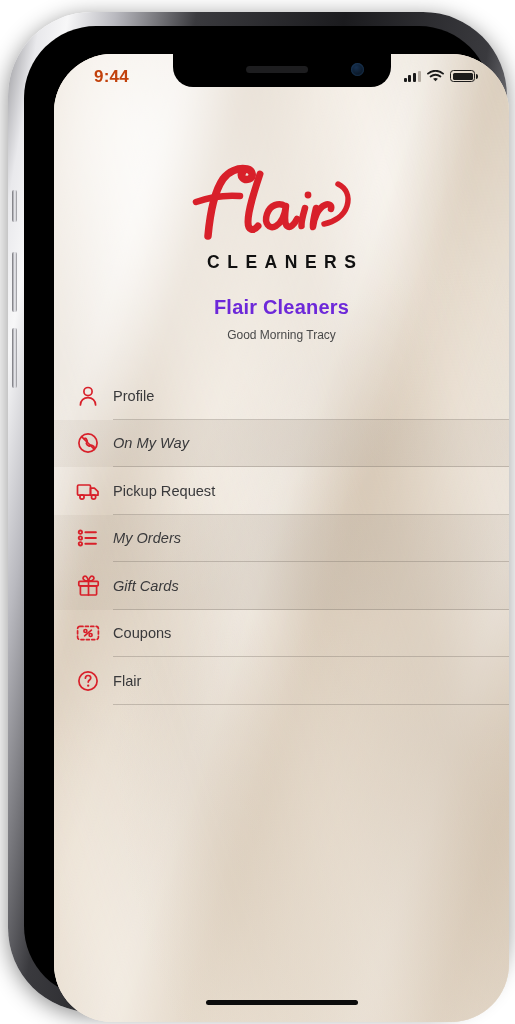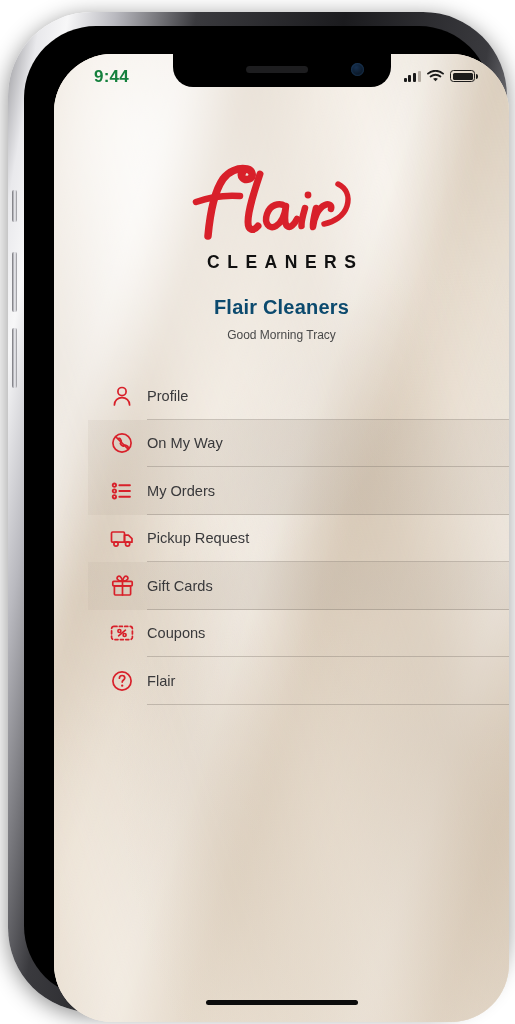--- a/index.html
+++ b/index.html
@@ -62,21 +62,21 @@
   .notch-cam{
     position:absolute; right:27px; top:9px; width:13px; height:13px; border-radius:50%;
     background:radial-gradient(circle at 40% 35%, #16304f 0%, #0d1b2c 55%, #05080d 100%);
     box-shadow:inset 0 0 2px #2a5a8c;
   }
 
   
   .statusbar{ position:absolute; top:0; left:0; right:0; height:46px; z-index:35; }
   .clock{
     position:absolute; left:40px; top:13px; font-size:17px; font-weight:bold;
-    color:#15803d; letter-spacing:.2px;
+    color:#c2410c; letter-spacing:.2px;
   }
   .status-right{ position:absolute; right:34px; top:16px; display:flex; align-items:center; gap:6px; }
   .bars{ display:flex; align-items:flex-end; gap:1.8px; height:11px; }
   .bars i{ display:block; width:3px; border-radius:1px; background:#1b1b1b; }
   .bars i:nth-child(1){ height:4px; }
   .bars i:nth-child(2){ height:6.5px; }
   .bars i:nth-child(3){ height:9px; }
   .bars i:nth-child(4){ height:11px; background:#b4aca2; }
   .batt{ width:25px; height:12px; border:1.6px solid #1b1b1b; border-radius:3.5px; padding:1.5px; position:relative; }
   .batt::after{ content:""; position:absolute; right:-4px; top:3.4px; width:2px; height:5px;
@@ -88,42 +88,42 @@
 
   .logo-wrap{ position:absolute; top:108px; left:0; right:0; text-align:center; }
   .logo-svg{ display:block; margin:0 auto; }
   .logo-word{
     margin-top:2px; font-size:17.5px; font-weight:bold; color:#101010;
     letter-spacing:7.5px; text-indent:7.5px;
   }
 
   .brand-title{
     position:absolute; top:242px; left:0; right:0; text-align:center;
-    font-size:20px; font-weight:bold; color:#0c4a6e; letter-spacing:.2px;
+    font-size:20px; font-weight:bold; color:#6d28d9; letter-spacing:.2px;
   }
   .greeting{
     position:absolute; top:274px; left:0; right:0; text-align:center;
     font-size:12px; color:#4a4a4a;
   }
 
   
-  .menu{ position:absolute; top:318px; left:0; right:0;padding-left:34px; }
+  .menu{ position:absolute; top:318px; left:0; right:0; }
   .row{ position:relative; height:47.5px; display:flex; align-items:center; }
   .row .icon{
     position:absolute; left:21px; top:50%; transform:translateY(-50%);
     width:26px; height:26px; display:flex; align-items:center; justify-content:center;
   }
   .row .label{
     position:absolute; left:59px; font-size:14.6px; color:#39393b;
   }
   .row .divider{
     position:absolute; left:59px; right:0; bottom:0; height:1px;
     background:rgba(120,112,104,.34);
   }
-  .row.shaded{ background:linear-gradient(96deg, rgba(178,165,150,.13) 0%, rgba(178,165,150,.30) 55%, rgba(178,165,150,.16) 100%); }
+  .row.shaded{ background:linear-gradient(96deg, rgba(178,165,150,.13) 0%, rgba(178,165,150,.30) 55%, rgba(178,165,150,.16) 100%);font-style:italic; }
 
   
   .home-ind{
     position:absolute; bottom:17px; left:50%; transform:translateX(-50%);
     width:152px; height:5.5px; border-radius:3px; background:#0c0c0c; z-index:30;
   }
 
   
   .btn-side{ position:absolute; border-radius:2px;
     background:linear-gradient(90deg,#6f6f74,#d9d9de 45%,#f2f2f5 60%,#8b8b90); }
@@ -217,43 +217,43 @@
                 <svg width="22" height="22" viewBox="0 0 22 22" fill="none" stroke="#d8202a" stroke-width="1.7" stroke-linecap="round">
                   <circle cx="11" cy="11" r="9.1"></circle>
                   <path d="M7.2 6.6c.9-.5 1.9-.2 2.3.7l.7 1.5c.3.7.1 1.4-.5 1.8-.4.3-.5.6-.3 1 .5 1.1 1.4 2 2.5 2.5.4.2.8.1 1-.3.4-.6 1.1-.8 1.8-.5l1.5.7c.9.4 1.2 1.4.7 2.3"></path>
                   <path d="M4.6 4.6 17.4 17.4" stroke-width="1.5"></path>
                 </svg>
               </span>
               <span class="label">On My Way</span>
               <span class="divider"></span>
             </div>
 
+            <div class="row">
+              <span class="icon">
+                <svg width="24" height="22" viewBox="0 0 24 22" fill="none" stroke="#d8202a" stroke-width="1.7" stroke-linecap="round" stroke-linejoin="round">
+                  <rect x="1.5" y="5" width="13" height="10.2" rx="1.2"></rect>
+                  <path d="M14.5 8.2h3.9l3.6 3.4v3.6h-7.5z"></path>
+                  <circle cx="6" cy="17" r="2.1"></circle>
+                  <circle cx="17.6" cy="17" r="2.1"></circle>
+                </svg>
+              </span>
+              <span class="label">Pickup Request</span>
+              <span class="divider"></span>
+            </div>
+
             <div class="row shaded">
               <span class="icon">
                 <svg width="22" height="22" viewBox="0 0 22 22" fill="none" stroke="#d8202a" stroke-width="1.8" stroke-linecap="round">
                   <circle cx="3.4" cy="5.2" r="1.7"></circle>
                   <circle cx="3.4" cy="11" r="1.7"></circle>
                   <circle cx="3.4" cy="16.8" r="1.7"></circle>
                   <path d="M8.4 5.2h10.5M8.4 11h10.5M8.4 16.8h10.5" stroke-width="2"></path>
                 </svg>
               </span>
               <span class="label">My Orders</span>
-              <span class="divider"></span>
-            </div>
-
-            <div class="row">
-              <span class="icon">
-                <svg width="24" height="22" viewBox="0 0 24 22" fill="none" stroke="#d8202a" stroke-width="1.7" stroke-linecap="round" stroke-linejoin="round">
-                  <rect x="1.5" y="5" width="13" height="10.2" rx="1.2"></rect>
-                  <path d="M14.5 8.2h3.9l3.6 3.4v3.6h-7.5z"></path>
-                  <circle cx="6" cy="17" r="2.1"></circle>
-                  <circle cx="17.6" cy="17" r="2.1"></circle>
-                </svg>
-              </span>
-              <span class="label">Pickup Request</span>
               <span class="divider"></span>
             </div>
 
             <div class="row shaded">
               <span class="icon">
                 <svg width="23" height="23" viewBox="0 0 23 23" fill="none" stroke="#d8202a" stroke-width="1.7" stroke-linecap="round" stroke-linejoin="round">
                   <rect x="1.8" y="7.4" width="19.4" height="4.4" rx="0.9"></rect>
                   <rect x="3.4" y="11.8" width="16.2" height="9.2" rx="0.9"></rect>
                   <path d="M11.5 7.4v13.6"></path>
                   <path d="M11.5 7.2C10 7.2 7.2 6.8 6.3 5.2 5.6 4 6.4 2.2 8 2.2c2 0 3.3 3.3 3.5 5z"></path>

